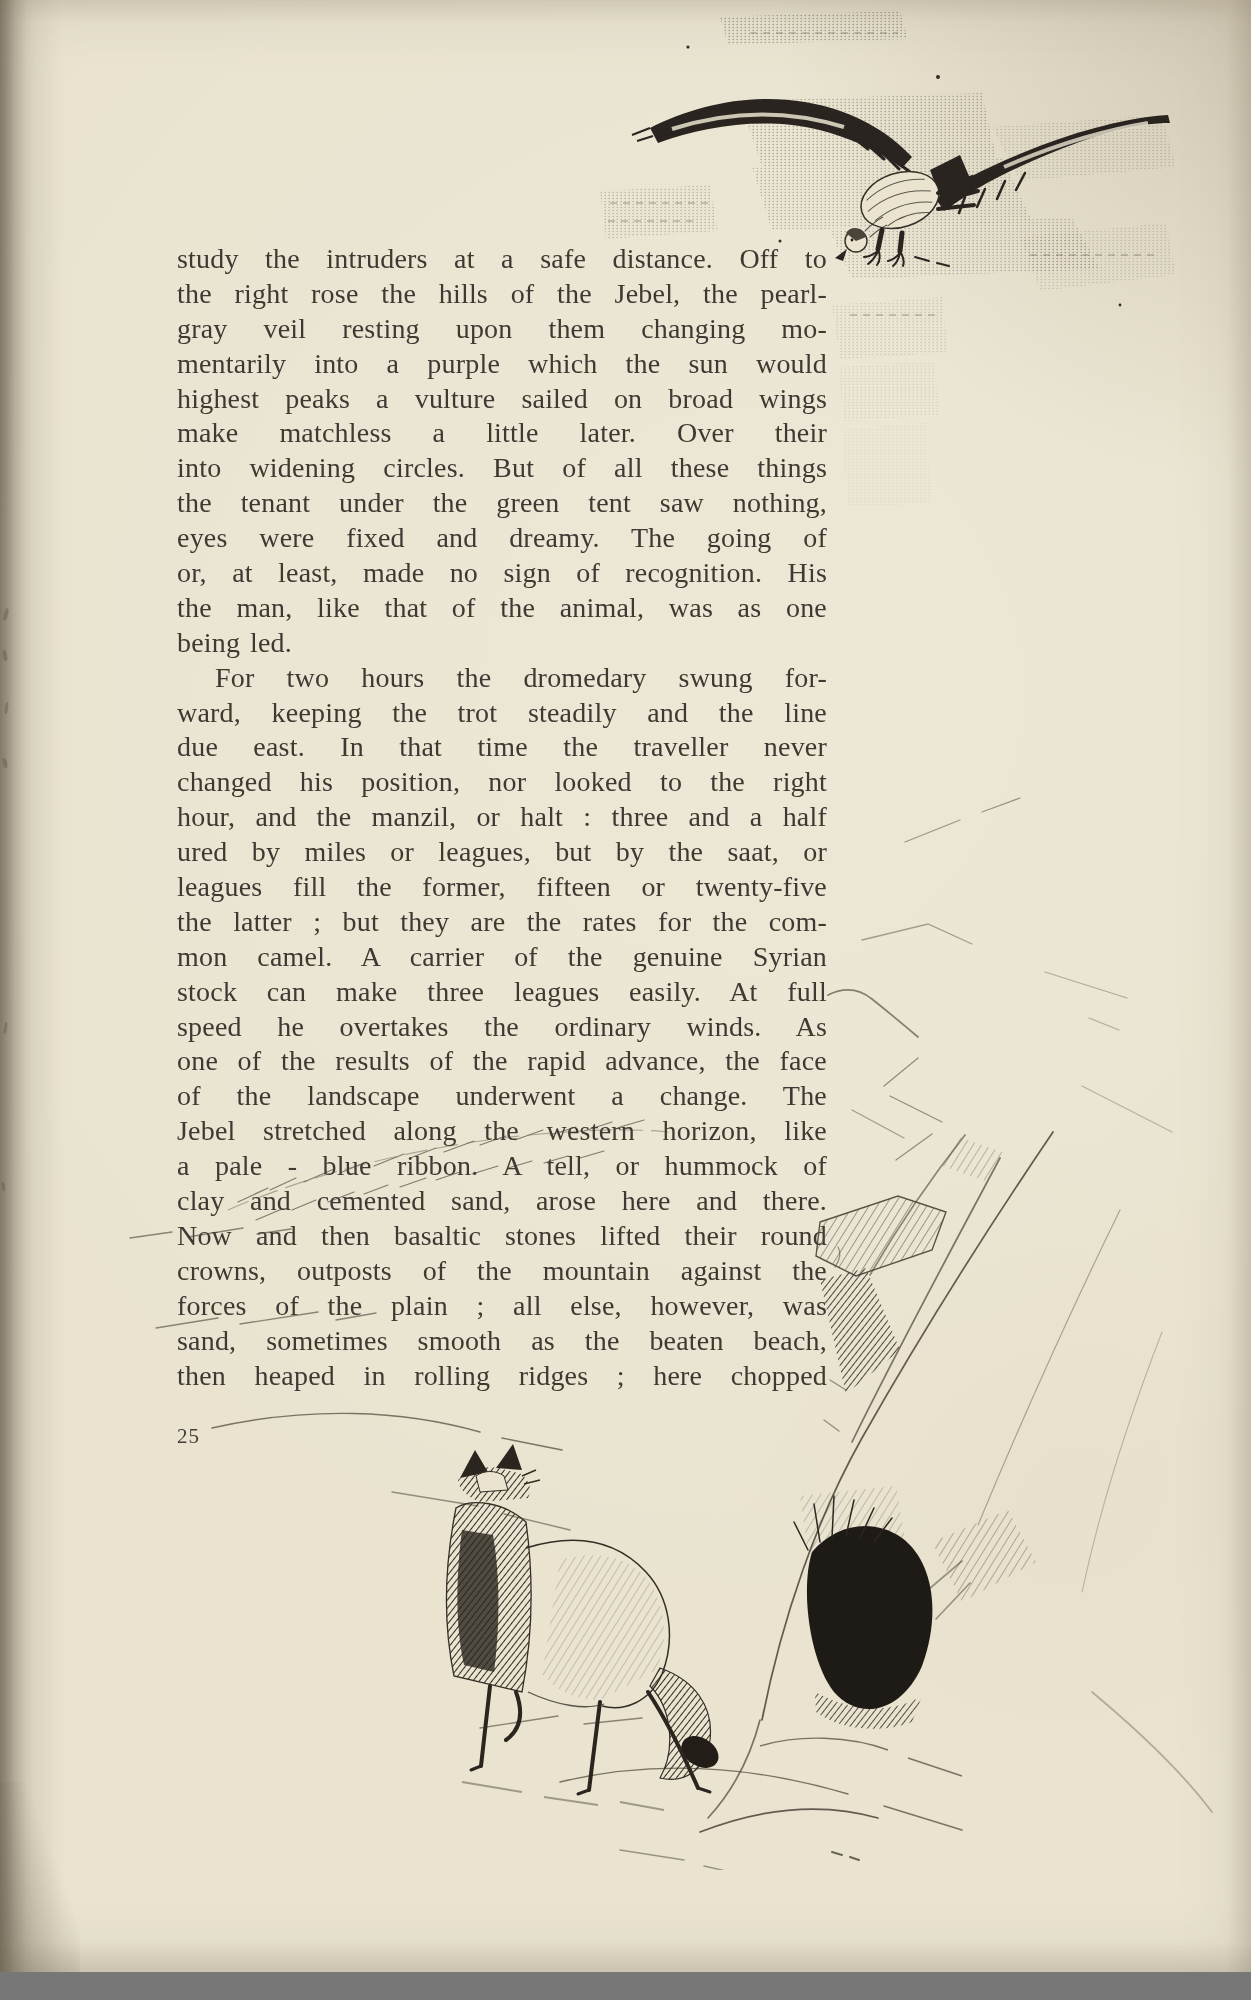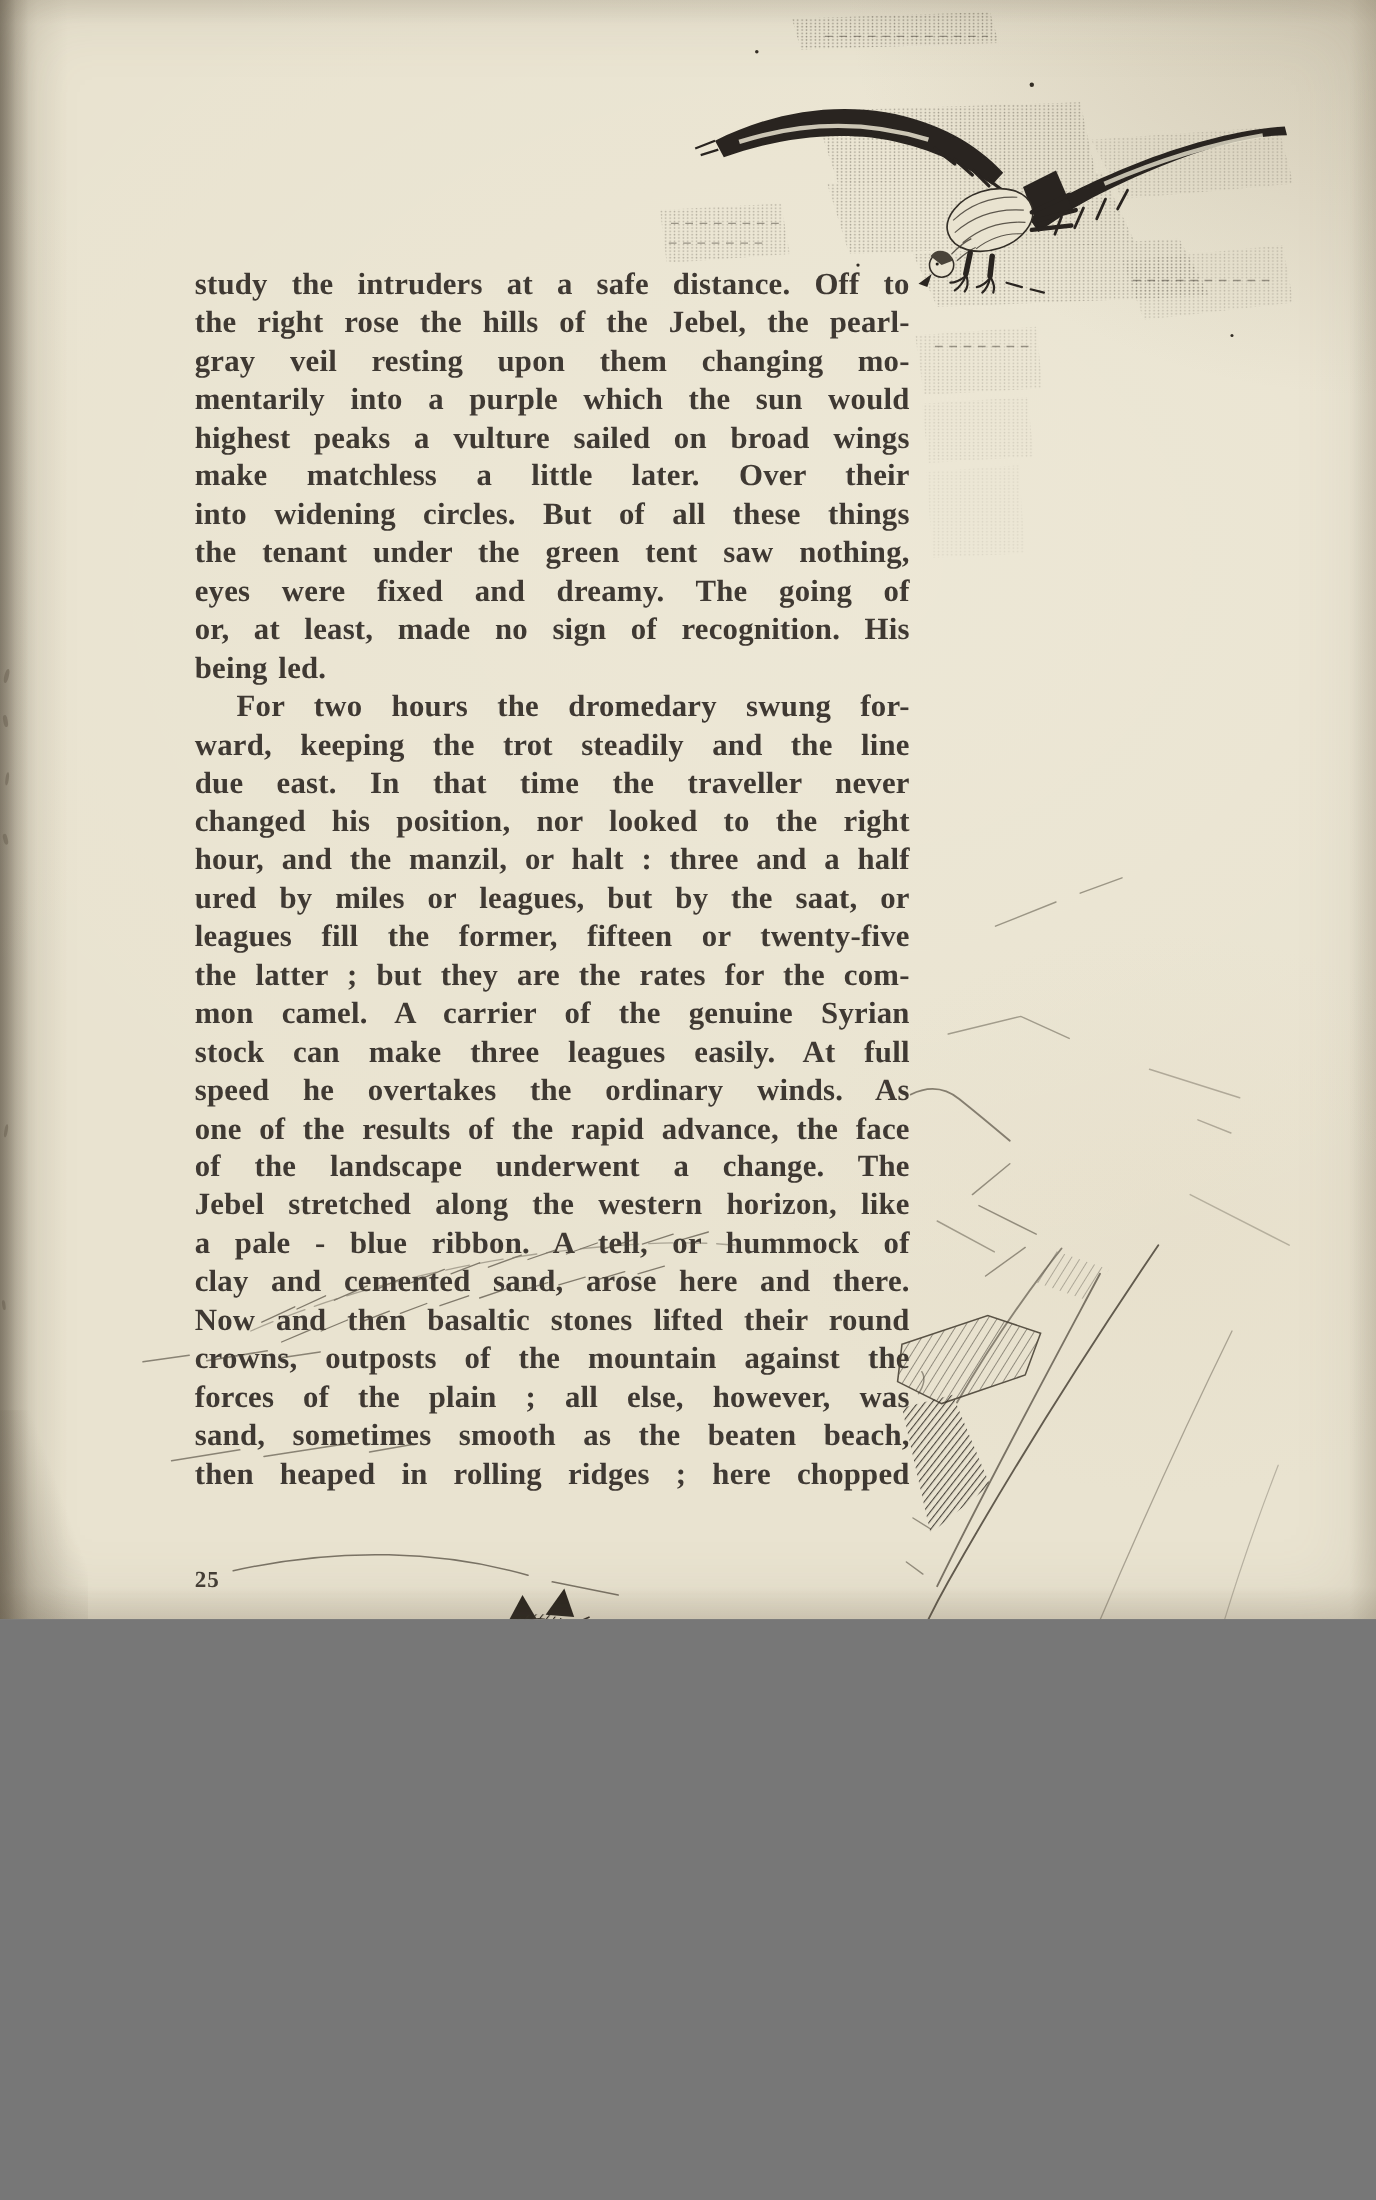--- a/index.html
+++ b/index.html
@@ -1,28 +1,27 @@
 <!DOCTYPE html>
 <html><head>
 <meta charset="utf-8">
 <style>
   html,body{margin:0;padding:0;background:#777;}
   .page{
-    position:relative;width:1251px;height:1472px;overflow:hidden;
+    position:relative;width:1251px;height:1972px;overflow:hidden;
     font-family:"Liberation Serif","DejaVu Serif",serif;
     background:
       radial-gradient(120% 80% at 60% 35%, rgba(255,252,242,0.18), rgba(0,0,0,0) 60%),
       radial-gradient(55% 35% at 100% 0%, rgba(148,136,110,0.30), rgba(0,0,0,0) 70%),
       radial-gradient(40% 25% at 85% 75%, rgba(214,196,168,0.10), rgba(0,0,0,0) 70%),
       linear-gradient(90deg, rgba(100,92,76,0.55) 0px, rgba(125,116,98,0.30) 14px, rgba(150,142,120,0.13) 34px, rgba(0,0,0,0) 62px),
       linear-gradient(270deg, rgba(130,120,98,0.22) 0px, rgba(0,0,0,0) 24px),
       linear-gradient(0deg, rgba(130,120,98,0.20) 0px, rgba(0,0,0,0) 30px),
       linear-gradient(180deg, rgba(135,125,102,0.16) 0px, rgba(0,0,0,0) 22px),
       #e9e3d0;
-    font-weight: bold;
   }
   .page::after{
     content:"";position:absolute;inset:0;pointer-events:none;
     box-shadow:inset 0 0 70px rgba(118,106,86,0.22);
   }
   .gutter{
     position:absolute;left:0;top:0;width:26px;height:2000px;
     background:linear-gradient(90deg, rgba(88,80,66,0.40), rgba(120,110,92,0.18) 60%, rgba(0,0,0,0));
   }
   .corner-bl{
@@ -166,20 +165,21 @@
       <div class="tline">study the intruders at a safe distance.  Off to</div>
       <div class="tline">the right rose the hills of the Jebel, the pearl-</div>
       <div class="tline">gray veil resting upon them changing mo-</div>
       <div class="tline">mentarily into a purple which the sun would</div>
       <div class="tline">highest peaks a vulture sailed on broad wings</div>
       <div class="tline">make matchless a little later.  Over their</div>
       <div class="tline">into widening circles.  But of all these things</div>
       <div class="tline">the tenant under the green tent saw nothing,</div>
       <div class="tline">eyes were fixed and dreamy.  The going of</div>
       <div class="tline">or, at least, made no sign of recognition.  His</div>
+      <div class="tline">the man, like that of the animal, was as one</div>
       <div class="tline flush">being led.</div>
       <div class="tline indent">For two hours the dromedary swung for-</div>
       <div class="tline">ward, keeping the trot steadily and the line</div>
       <div class="tline">due east.  In that time the traveller never</div>
       <div class="tline">changed his position, nor looked to the right</div>
       <div class="tline">hour, and the manzil, or halt :  three and a half</div>
       <div class="tline">ured by miles or leagues, but by the saat, or</div>
       <div class="tline">leagues fill the former, fifteen or twenty-five</div>
       <div class="tline">the latter ;  but they are the rates for the com-</div>
       <div class="tline">mon camel.  A carrier of the genuine Syrian</div>

